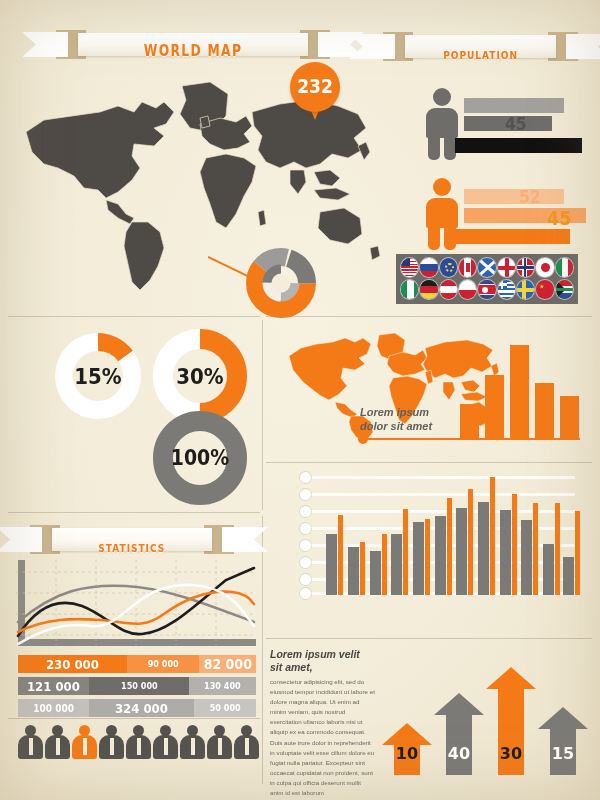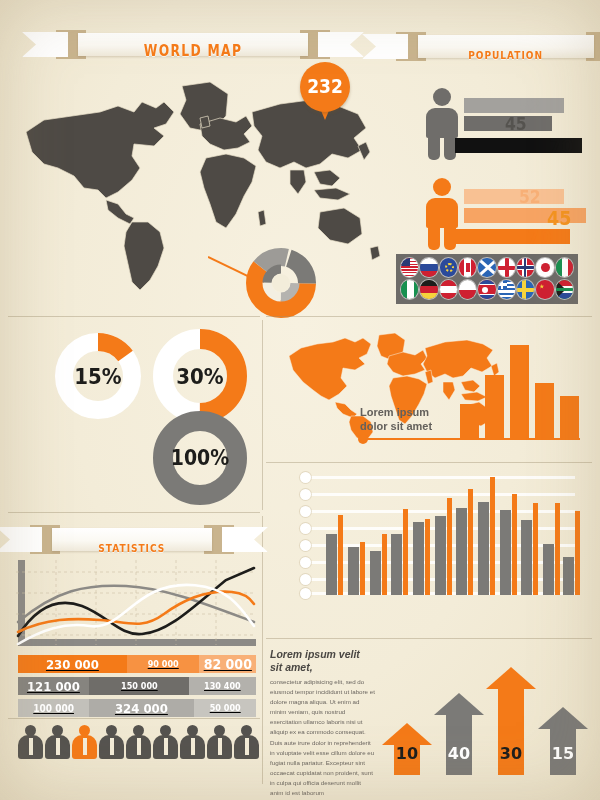--- a/index.html
+++ b/index.html
@@ -37,29 +37,29 @@
   .ribbon .flagend.l{left:-56px;clip-path:polygon(0 0,100% 0,100% 100%,0 100%,14px 50%);}
   .ribbon .flagend.r{right:-56px;clip-path:polygon(0 0,100% 0,calc(100% - 14px) 50%,100% 100%,0 100%);}
   .ribbon .rtext{
     position:relative;z-index:3;color:#f47a18;
     font-weight:bold;letter-spacing:1.6px;font-size:15px;
     font-family:"DejaVu Sans", sans-serif;
     transform:scaleX(.82);
     text-shadow:0 1px 0 rgba(255,255,255,.7);
   }
   #ribbon-world{left:78px;top:30px;width:230px;}
-  #ribbon-pop{left:418px;top:32px;width:176px;}
+  #ribbon-pop{left:405px;top:32px;width:151px;}
   #ribbon-pop .rtext{font-size:11px;letter-spacing:1.2px;}
   #ribbon-stats{left:52px;top:525px;width:160px;}
   #ribbon-stats .rtext{font-size:11px;letter-spacing:1.2px;}
 
   
   #worldmap{position:absolute;left:14px;top:72px;width:380px;height:230px;}
   #worldmap svg{width:100%;height:100%;}
-  .pin{position:absolute;left:300px;top:62px;width:50px;height:62px;}
+  .pin{position:absolute;left:290px;top:62px;width:50px;height:62px;}
   .pin .bulb{
     position:absolute;left:0;top:0;width:50px;height:50px;border-radius:50%;
     background:#f47a18;box-shadow:0 2px 3px rgba(110,80,40,.3);
   }
   .pin .tipc{
     position:absolute;left:14px;top:32px;width:22px;height:26px;background:#f47a18;
     clip-path:polygon(0 0,100% 0,50% 100%);
   }
   .pin .pintext{
     position:absolute;left:0;top:0;width:50px;height:48px;
@@ -93,39 +93,39 @@
     font-weight:bold;font-size:22px;color:#1d1d1b;
     font-family:"DejaVu Sans", sans-serif;transform:scaleX(.9);
   }
 
   
   #orangemap{position:absolute;left:285px;top:330px;width:215px;height:110px;}
   #orangebars{position:absolute;left:460px;top:335px;width:120px;height:105px;}
   .obar{position:absolute;bottom:0;background:#f47a18;}
   #omapline{position:absolute;left:358px;top:434px;width:222px;height:10px;}
   #omaplabel{position:absolute;left:360px;top:406px;width:100px;
-    font-weight:bold;font-size:11px;color:#63605c;line-height:1.25;}
+    font-style:italic;font-weight:bold;font-size:11px;color:#63605c;line-height:1.25;}
 
   
   #bigchart{position:absolute;left:300px;top:470px;width:275px;height:125px;}
   .gline{position:absolute;left:8px;right:0;height:3px;background:rgba(255,255,255,.85);}
   .gdot{position:absolute;left:0;width:11px;height:11px;border-radius:50%;
     background:#fff;box-shadow:0 0 0 1px rgba(210,195,165,.5);}
   .gbar{position:absolute;bottom:0;background:#7b7a77;width:11px;}
   .obar2{position:absolute;bottom:0;background:#f47a18;width:5px;}
 
   
   #statchart{position:absolute;left:16px;top:560px;width:240px;height:85px;}
   #statchart svg{width:100%;height:100%;}
   #axisV{position:absolute;left:18px;top:560px;width:7px;height:86px;background:#8c8a86;}
   #axisH{position:absolute;left:18px;top:639px;width:238px;height:7px;background:#8c8a86;}
 
   
   #numtable{position:absolute;left:18px;top:655px;width:238px;}
-  .nrow{display:flex;height:18px;margin-bottom:4px;text-decoration:underline;}
+  .nrow{display:flex;height:18px;margin-bottom:4px;}
   .ncell{display:flex;align-items:center;justify-content:center;
     font-weight:bold;color:#fff;font-family:"DejaVu Sans", sans-serif;
     transform-origin:center;}
   .ncell span{display:block;transform:scaleX(.9);}
 
   
   #peoplerow{position:absolute;left:18px;top:725px;width:240px;height:40px;display:flex;gap:3px;}
   .pers{width:25px;height:34px;position:relative;}
   .pers .h{position:absolute;left:7px;top:0;width:11px;height:11px;border-radius:50%;}
   .pers .s{position:absolute;left:0;top:10px;width:25px;height:24px;

